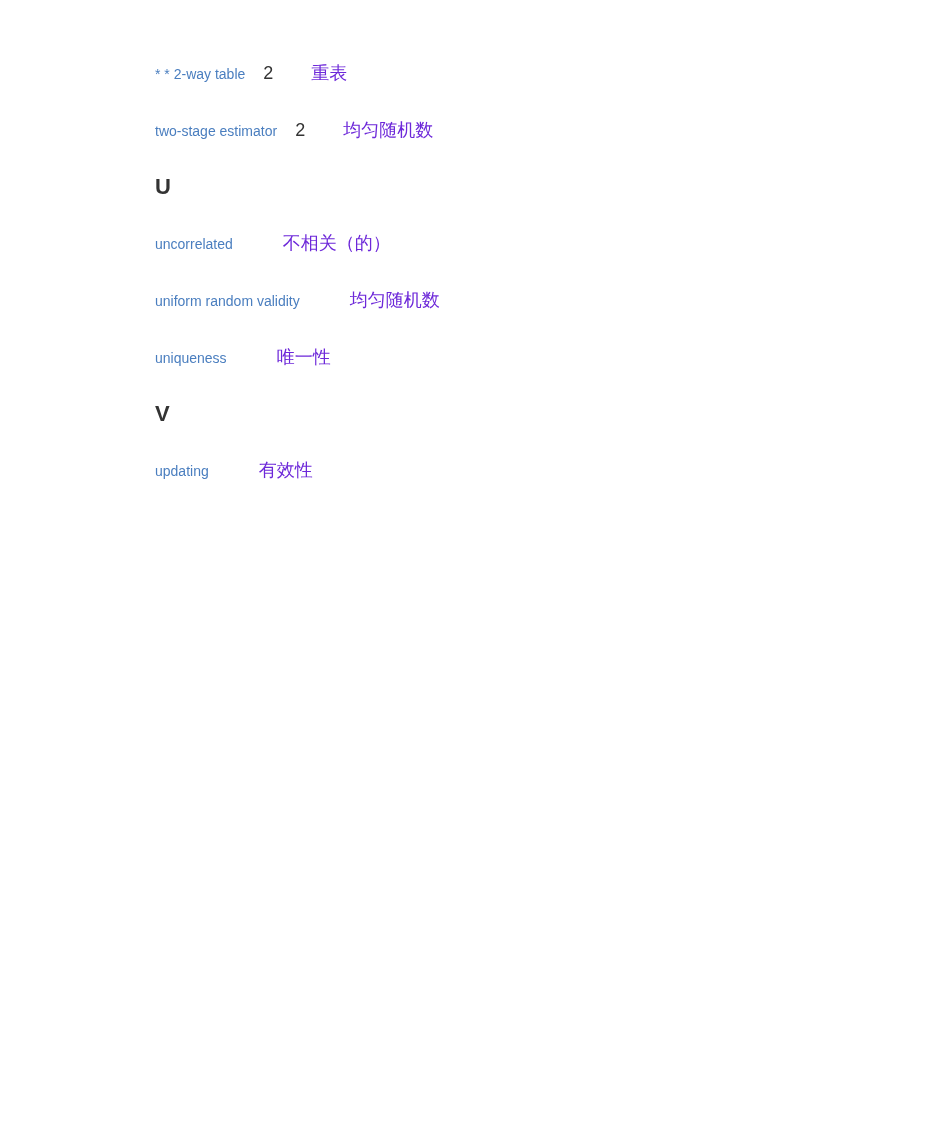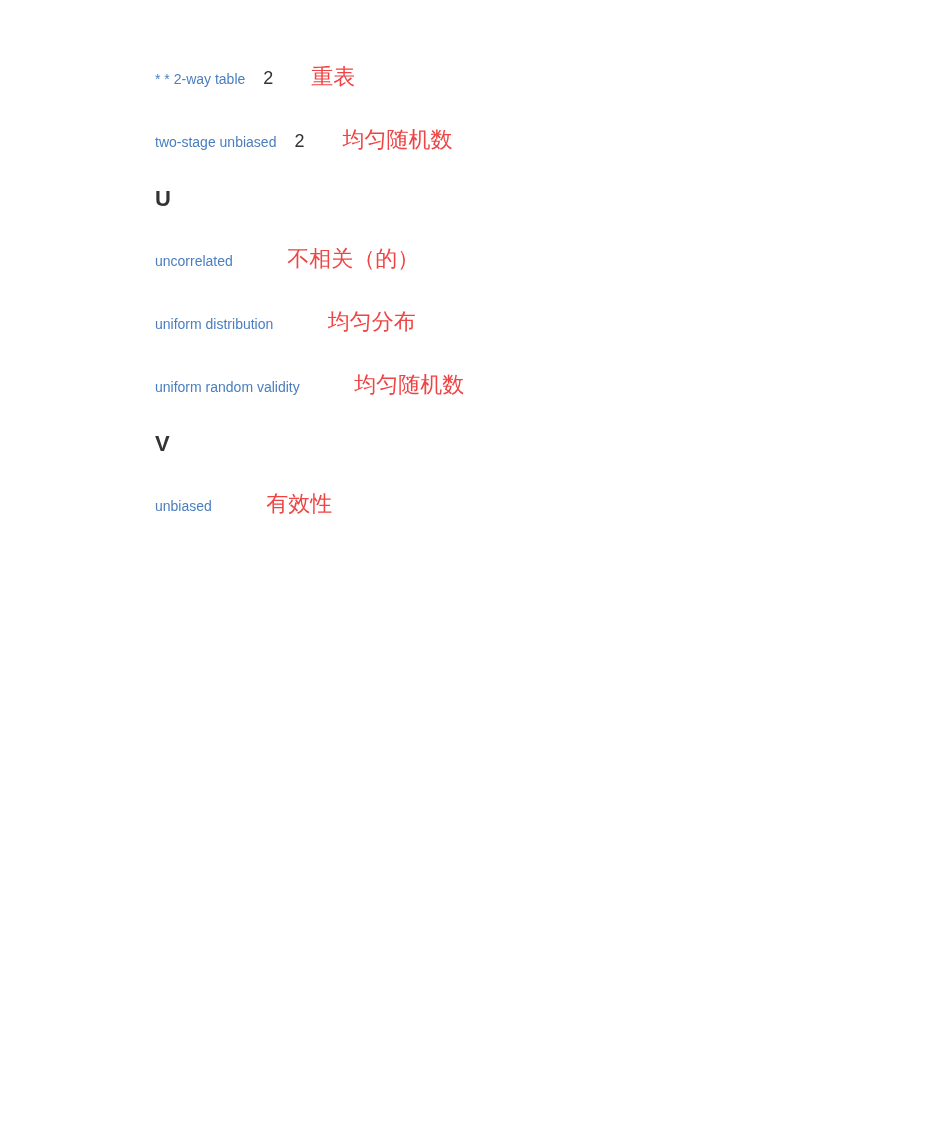--- a/index.html
+++ b/index.html
@@ -35,36 +35,36 @@
       color: #4a7ebf;
       font-size: 14px;
     }
 
     .term.starred::before {
       content: '* ';
       color: #4a7ebf;
     }
 
     .translation {
-      color: #ef4444;
-      font-size: 22px;
+      color: #6d28d9;
+      font-size: 18px;
       margin-left: 30px;
       text-align: right;
     }
 
     .number-badge {
       color: #333333;
       margin: 0 8px;
     }
   </style>
 </head>
 <body>
 
 <div id="content">
     <div class="entry"><span class="term starred">* 2-way table</span><span class="number-badge">&nbsp;&nbsp;2</span><span class="translation">重表</span></div>
-    <div class="entry"><span class="term">two-stage unbiased</span><span class="number-badge">&nbsp;&nbsp;2</span><span class="translation">均匀随机数</span></div>
+    <div class="entry"><span class="term">two-stage estimator</span><span class="number-badge">&nbsp;&nbsp;2</span><span class="translation">均匀随机数</span></div>
     <div class="section-header">U</div>
     <div class="entry"><span class="term">uncorrelated</span><span class="translation">&nbsp;&nbsp;&nbsp;&nbsp;不相关（的）</span></div>
-    <div class="entry"><span class="term">uniform distribution</span><span class="translation">&nbsp;&nbsp;&nbsp;&nbsp;均匀分布</span></div>
     <div class="entry"><span class="term">uniform random validity</span><span class="translation">&nbsp;&nbsp;&nbsp;&nbsp;均匀随机数</span></div>
+    <div class="entry"><span class="term">uniqueness</span><span class="translation">&nbsp;&nbsp;&nbsp;&nbsp;唯一性</span></div>
     <div class="section-header">V</div>
-    <div class="entry"><span class="term">unbiased</span><span class="translation">&nbsp;&nbsp;&nbsp;&nbsp;有效性</span></div>
+    <div class="entry"><span class="term">updating</span><span class="translation">&nbsp;&nbsp;&nbsp;&nbsp;有效性</span></div>
   </div>
 
 </body></html>

